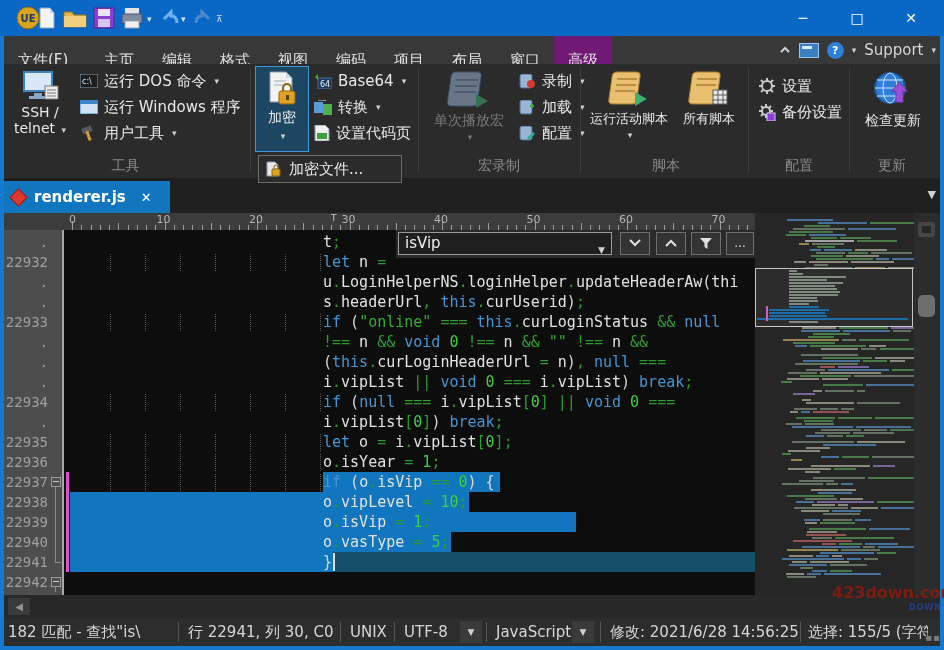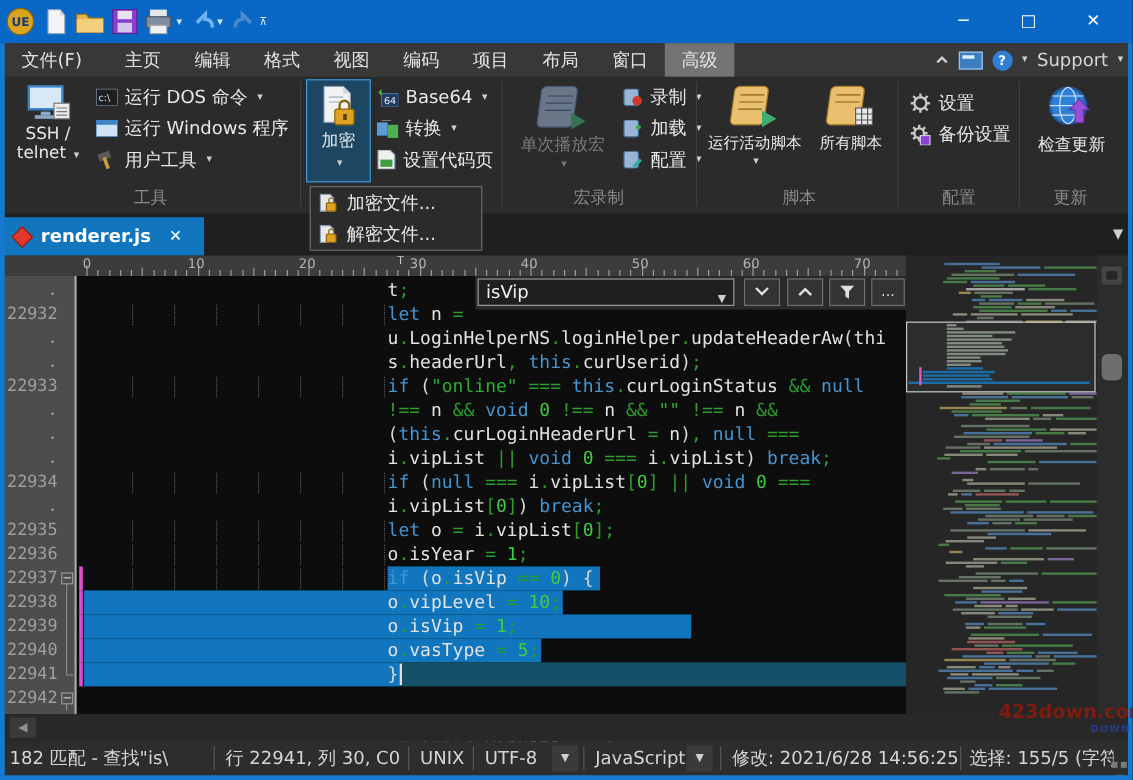--- a/index.html
+++ b/index.html
@@ -8,22 +8,22 @@
   .abs{position:absolute;}
   svg{display:block;}
   
   #titlebar{left:0;top:0;width:944px;height:36px;background:#0968c6;color:#fff;}
   .qat-ico{top:6px;width:24px;height:24px;}
   .qat-caret{top:14px;color:#dce9f7;font-size:9px;}
   #title-text{left:232px;top:8px;font-size:15px;font-weight:bold;white-space:nowrap;}
   .winbtn{top:0;width:46px;height:36px;text-align:center;line-height:36px;color:#fff;font-size:14px;}
   
   #menubar{left:0;top:36px;width:944px;height:28px;background:#383838;}
-  .menu-item{position:absolute;top:0;height:28px;line-height:28px;padding:0 14px;color:#e2e2e2;font-size:15px;}
-  .menu-item.active{background:#737373;}
+  .menu-item{position:absolute;top:0;height:28px;line-height:28px;padding:10px 14px;color:#e2e2e2;font-size:15px;}
+  .menu-item.active{background:#701a75;}
   #menu-right{right:8px;top:0;height:28px;display:flex;align-items:center;gap:8px;color:#cfcfcf;}
   #support-label{font-size:15px;color:#d6d6d6;}
   .help-circle{width:17px;height:17px;border-radius:50%;background:#2f7fd6;color:#fff;font-size:11px;font-weight:bold;
                text-align:center;line-height:17px;}
   .kbd-icon{width:18px;height:13px;background:#3c7fc0;border:1px solid #9cc3e8;position:relative;}
   .kbd-icon::after{content:"";position:absolute;left:2px;top:2px;width:10px;height:3px;background:#d8ecff;}
   .tiny-caret{font-size:9px;color:#cfcfcf;}
   
   #ribbon{left:0;top:64px;width:944px;height:114px;background:#2b2b2b;}
   .rgroup-sep{position:absolute;top:4px;width:1px;height:104px;background:#3f3f3f;}
@@ -100,21 +100,21 @@
   #wm-big{font-size:30px;font-weight:bold;font-style:italic;color:#243e8c;letter-spacing:-2px;line-height:26px;}
   #wm-down{position:absolute;right:2px;top:19px;font-size:8px;font-weight:bold;color:#243e8c;letter-spacing:1px;}
   #wm-site{font-size:16px;font-weight:bold;color:#7d1d12;line-height:18px;letter-spacing:0px;}
 </style>
 </head>
 <body>
 
 <div id="win">
 
   <div id="titlebar" class="abs">
-    <div class="abs qat-ico" style="left:5px;">
+    <div class="abs qat-ico" style="left:16px;">
       <svg width="24" height="24">
           <circle cx="12" cy="12" r="11" fill="#d9a521" stroke="#8a6410"></circle>
       <text x="12" y="16" font-size="10" font-weight="bold" text-anchor="middle" fill="#1d3a6e">UE</text>
         </svg>
     </div>
     <div class="abs qat-ico" style="left:36px;">
       <svg width="22" height="24">
           <path d="M4 2h10l4 5v15H4z" fill="#f4f4f4" stroke="#8aa4c0"></path>
           <path d="M14 2l4 5h-4z" fill="#c9d6e4"></path>
         </svg>
@@ -371,28 +371,20 @@
   </div>
 
   <div id="encrypt-menu" class="abs">
     <div class="emenu-item">
       <svg width="16" height="16">
           <path d="M2 1h8l3 3v11H2z" fill="#e8e8e8" stroke="#8a9ab0"></path>
           <rect x="7" y="8" width="8" height="7" rx="1" fill="#e0a321" stroke="#8a6410"></rect>
           <path d="M9 8 v-2 a2 2 0 0 1 4 0 v2" fill="none" stroke="#8a6410"></path>
         </svg>
       <span>加密文件...</span>
-    </div>
-    <div class="emenu-item">
-      <svg width="16" height="16">
-          <path d="M2 1h8l3 3v11H2z" fill="#e8e8e8" stroke="#8a9ab0"></path>
-          <rect x="7" y="8" width="8" height="7" rx="1" fill="#e0a321" stroke="#8a6410"></rect>
-          <path d="M9 8 v-2 a2 2 0 0 1 4 0" fill="none" stroke="#8a6410"></path>
-        </svg>
-      <span>解密文件...</span>
     </div>
   </div>
 
   <div id="tabbar" class="abs">
     <div id="tab-active">
       <span class="diamond"></span>
       <span>renderer.js</span>
       <span class="tab-close">✕</span>
     </div>
     <div class="abs" id="tablist-caret">▼</div>

